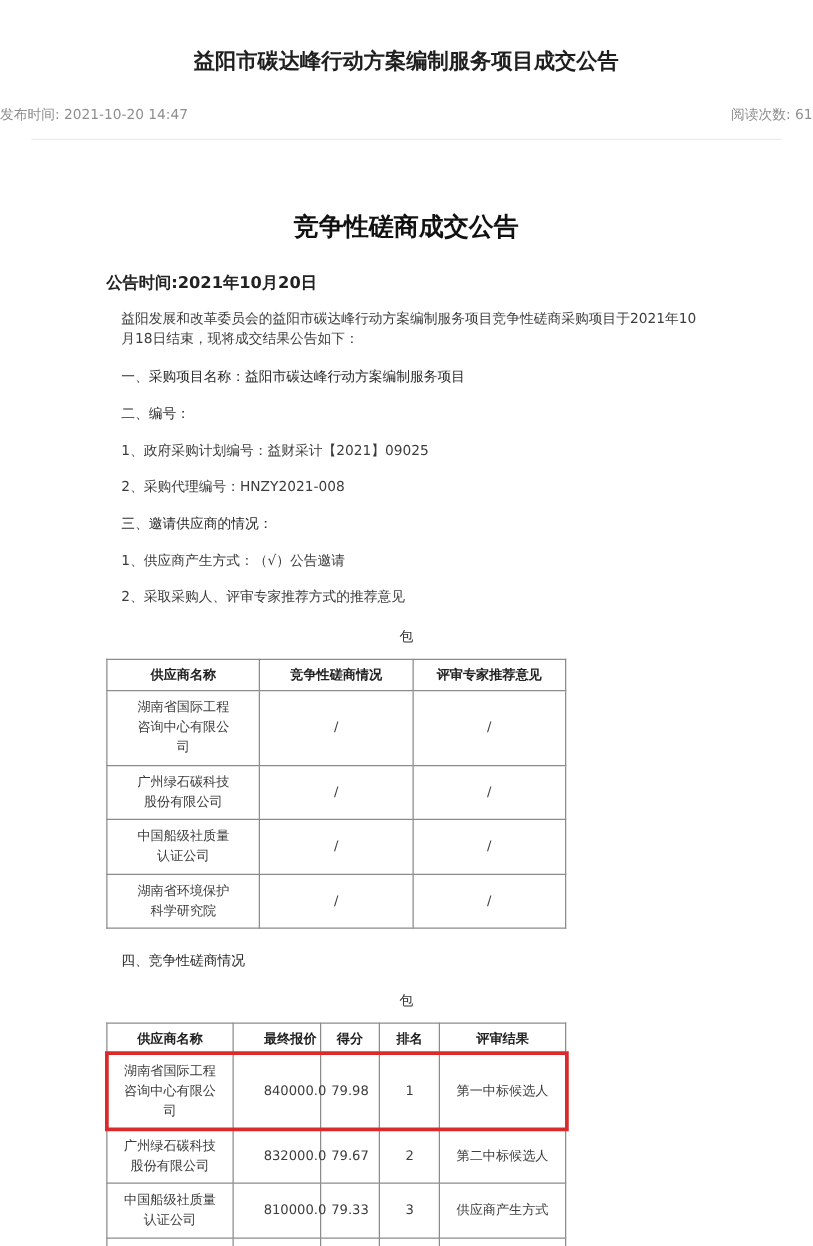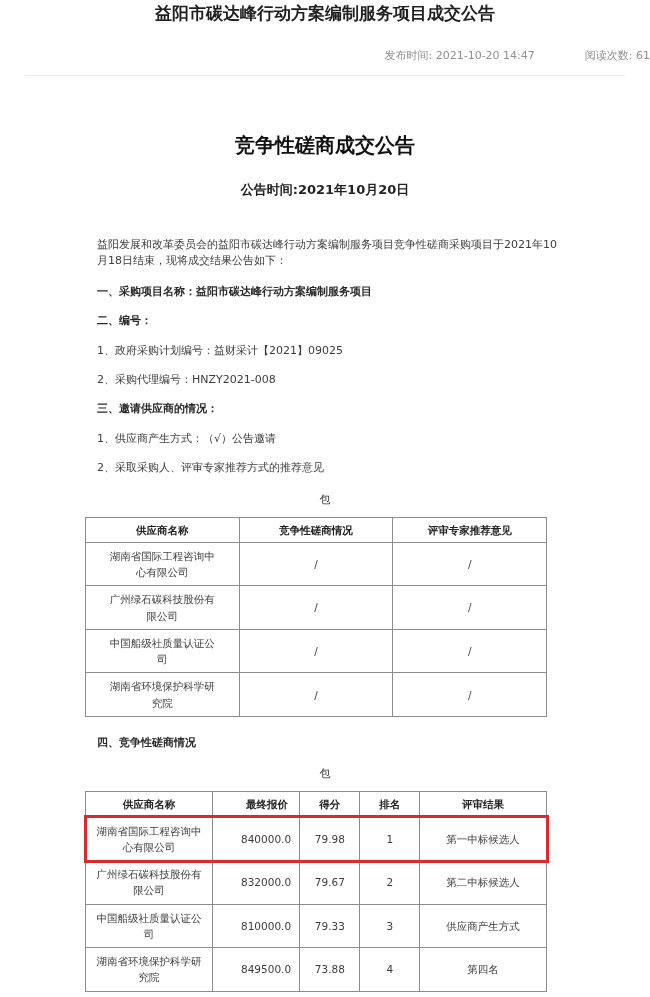--- a/index.html
+++ b/index.html
@@ -3,40 +3,40 @@
 <meta charset="utf-8">
 <style>
   :root { --hl: #d92b2b; --ink: #333; --muted: #8f8f8f; --border: #8c8c8c; }
   * { margin: 0; padding: 0; box-sizing: border-box; }
   html, body { background: #fdfdfd; }
   body {
     width: 650px; min-height: 997px; margin: 0 auto;
     font-family: "DejaVu Sans", "Liberation Sans", sans-serif;
     color: var(--ink); background: #fff;
   }
-  .page-header { padding-top: 2px; text-align: center; }
+  .page-header { padding-top: 14px; text-align: center; margin-top: 24px; }
   .page-title { font-size: 17px; font-weight: bold; color: #1f1f1f; line-height: 1.4; padding: 0 40px; }
-  .meta-line { margin-top: 22px; font-size: 11px; color: var(--muted); display: flex; justify-content: flex-end; gap: 50px; }
+  .meta-line { margin-top: 22px; font-size: 11px; color: var(--muted); display: flex; justify-content: space-between; gap: 34px; }
   .meta-item { white-space: nowrap; }
   .top-divider { border-bottom: 1px solid #ececec; margin: 12px 25px 0 25px; }
 
   .content { padding: 0 85px 20px 85px; }
   .doc-heading { margin-top: 56px; text-align: center; font-size: 20px; font-weight: bold; color: #111; }
-  .doc-date { margin-top: 22px; text-align: center; font-size: 13px; font-weight: bold; color: #222; }
+  .doc-date { margin-top: 22px; font-size: 13px; font-weight: bold; color: #222; }
 
-  .para { font-size: 11px; line-height: 1.5; color: #3c3c3c; margin-top: 38px; margin-left: 12px; }
+  .para { font-size: 11px; line-height: 1.5; color: #3c3c3c; margin-top: 12px; margin-left: 12px; }
   .line { font-size: 11px; color: #3c3c3c; margin-top: 14px; margin-left: 12px; line-height: 1.4; }
-  .line.bold { font-weight: bold; color: #2a2a2a; }
+  .line.bold { font-weight: normal; color: #2a2a2a; }
   .pkg { text-align: center; font-size: 11px; color: #333; margin-top: 16px; }
 
   table { border-collapse: collapse; table-layout: fixed; margin-top: 10px; font-size: 10.5px; color: #3c3c3c; }
   th, td { border: 1px solid var(--border); text-align: center; vertical-align: middle; line-height: 1.55; }
   th { font-weight: bold; color: #222; padding: 4px 2px; }
   td { padding: 5px 4px; }
-  .tbl-a, .tbl-b { width: 462px; }
+  .tbl-a, .tbl-b { width: 368px; }
   .tbl-a th:nth-child(n), .tbl-a td:nth-child(n) { width: 33.33%; }
   .tbl-a td:first-child { padding: 5px 20px; }
   .tbl-b th:nth-child(1), .tbl-b td:nth-child(1) { width: 27.5%; }
   .tbl-b th:nth-child(2), .tbl-b td:nth-child(2) { width: 19%; padding-left: 24px; }
   .tbl-b th:nth-child(3), .tbl-b td:nth-child(3) { width: 13%; }
   .tbl-b th:nth-child(4), .tbl-b td:nth-child(4) { width: 13%; }
   .tbl-b th:nth-child(5), .tbl-b td:nth-child(5) { width: 27.5%; }
   .tbl-b td:first-child { padding: 5px 8px; }
   tr.hl { outline: 3px solid var(--hl); outline-offset: -1px; }
 </style>

